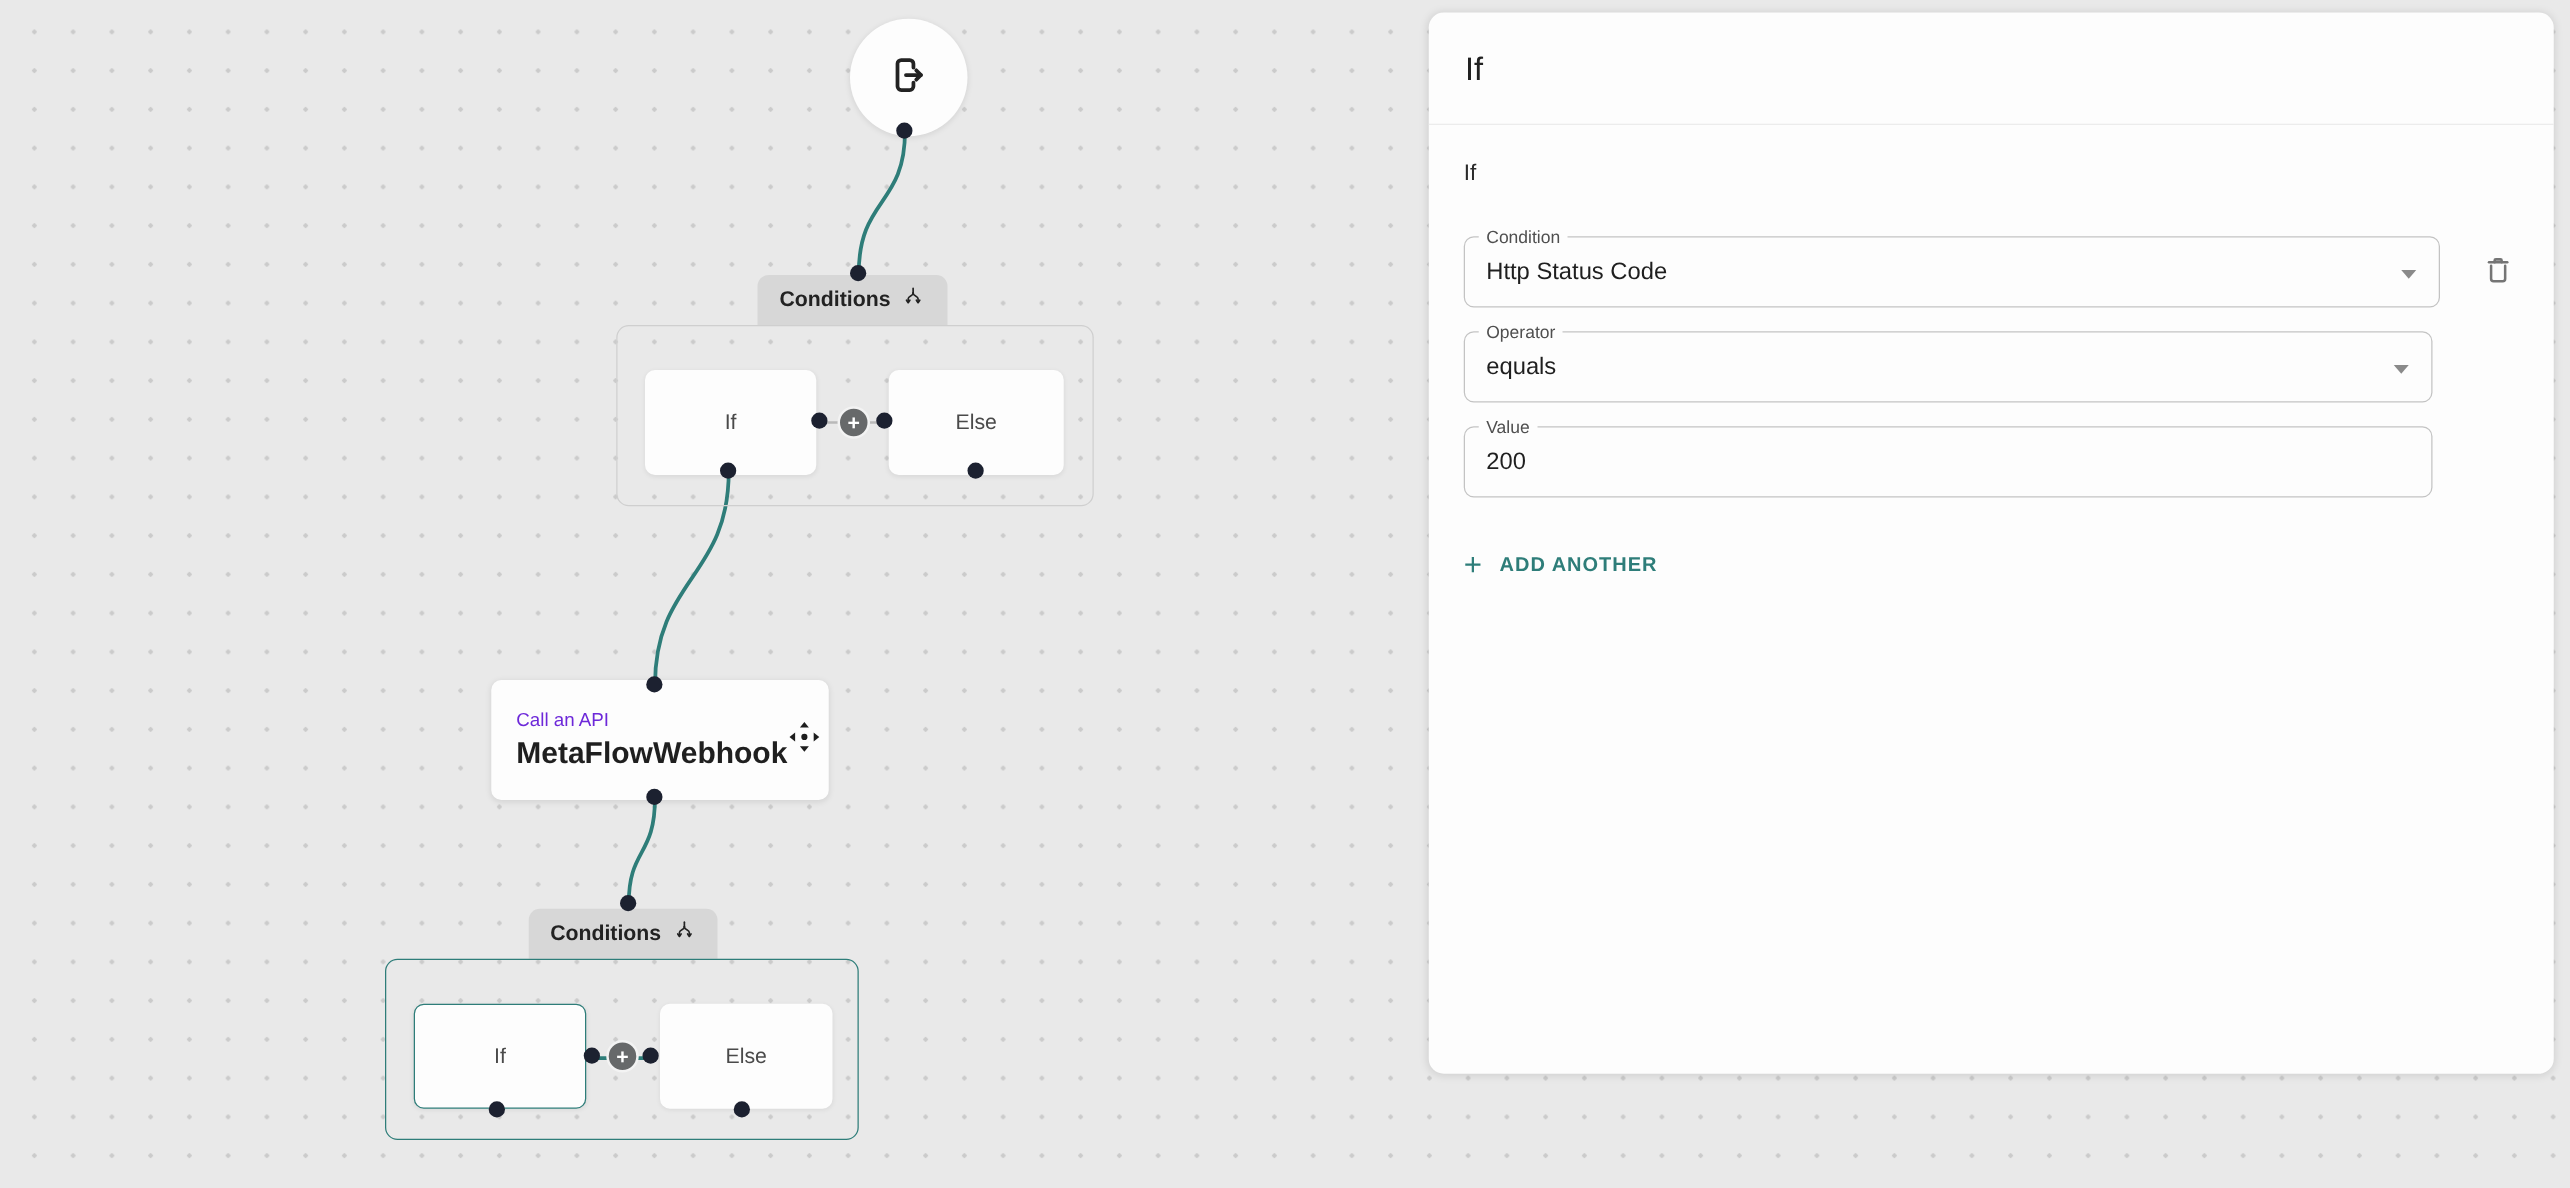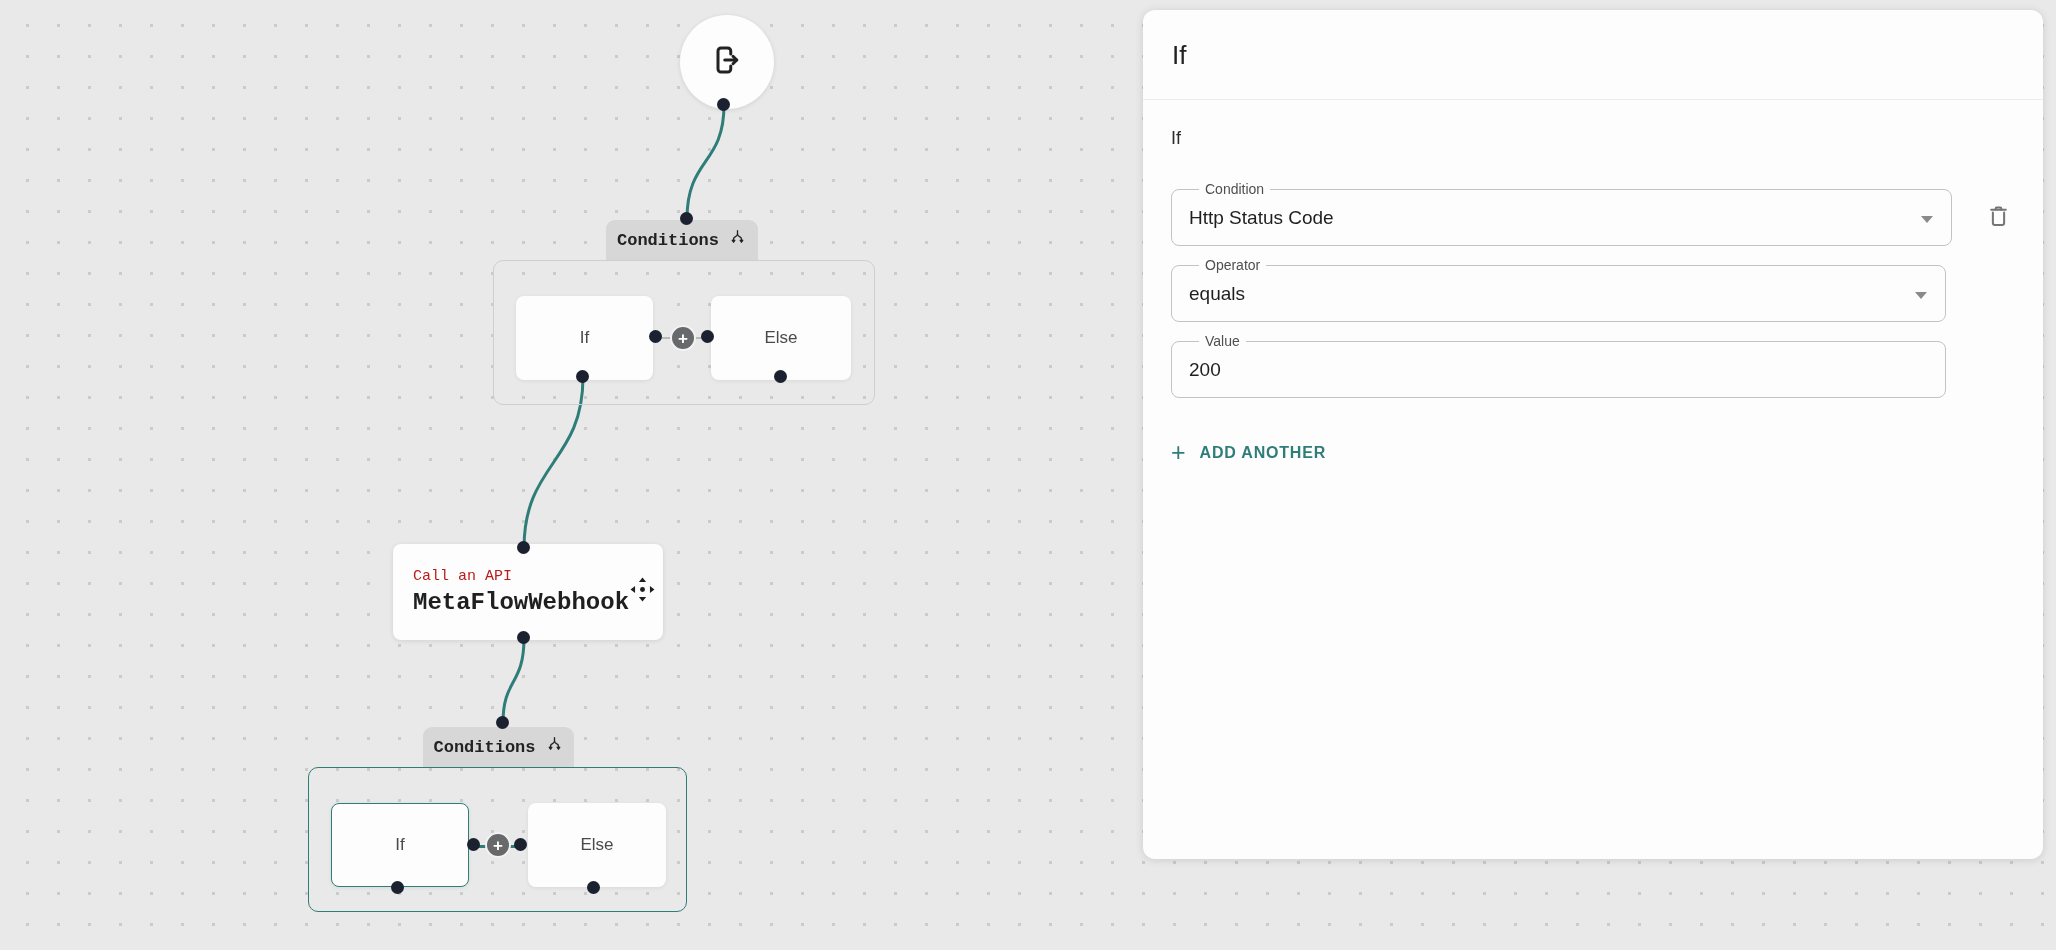--- a/index.html
+++ b/index.html
@@ -13,21 +13,21 @@
     position:relative; width:2056px; height:950px;
     background-color:#e9e9e9;
     background-image: radial-gradient(circle, #cbcbcb 1.6px, transparent 1.9px);
     background-size: 31px 31px;
     background-position: 12px 10px;
     overflow:hidden;
   }
   svg.edges { position:absolute; left:0; top:0; z-index:1; pointer-events:none; }
 
   
-  .node { position:absolute; z-index:2;font-family:Liberation Mono, monospace; }
+  .node { position:absolute; z-index:2; }
   .start-node {
     left:680px; top:15px; width:94px; height:94px;
     background:#fdfdfd; border-radius:50%;
     box-shadow:0 1px 5px rgba(0,0,0,.10);
     display:flex; align-items:center; justify-content:center;
   }
   .cond-badge {
     background:#d7d7d7; border-radius:9px 9px 0 0;
     display:flex; align-items:center; justify-content:center; gap:9px;
     font-size:17px; font-weight:700; color:#222;
@@ -62,21 +62,21 @@
   .g1-plus { left:176px; top:64px; }
   .g2-plus { left:176px; top:64px; }
   .api-node {
     left:393px; top:544px; width:270px; height:96px;
     background:#fdfdfd; border-radius:8px;
     box-shadow:0 1px 5px rgba(0,0,0,.10);
     display:flex; align-items:center; justify-content:space-between;
     padding:0 20px;
   }
   .api-text { display:flex; flex-direction:column; gap:4px; }
-  .api-type { font-size:15px; color:#b91c1c; }
+  .api-type { font-size:15px; color:#6d28d9; }
   .api-name { font-size:24px; font-weight:700; color:#1f1f1f; }
   .port {
     position:absolute; width:13px; height:13px; border-radius:50%;
     background:#1c2130; z-index:3;
   }
 
   
   .panel {
     position:absolute; left:1143px; top:10px; width:900px; height:849px;
     background:#fdfdfd; border-radius:12px; z-index:5;
@@ -89,21 +89,21 @@
   }
   .panel-body { padding:28px 28px 0 28px; }
   .section-label { font-size:18px; color:#2b2b2b; margin-bottom:40px; }
   .field-row { display:flex; align-items:center; }
   .field {
     position:relative; height:57px;
     border:1px solid #c3c3c3; border-radius:8px;
     background:transparent;
   }
   .field .flabel {
-    position:absolute; top:-9px; left:27px;
+    position:absolute; top:-9px; left:11px;
     background:#fdfdfd; padding:0 6px;
     font-size:14px; color:#4f4f4f; line-height:17px;
   }
   .field .fvalue {
     display:block; width:100%; height:100%; border:none; outline:none;
     background:transparent; padding:0 40px 0 17px;
     font-family:"Liberation Sans","DejaVu Sans",sans-serif;
     font-size:19px; color:#1f1f1f; line-height:55px;
   }
   input.fvalue { line-height:normal; }

